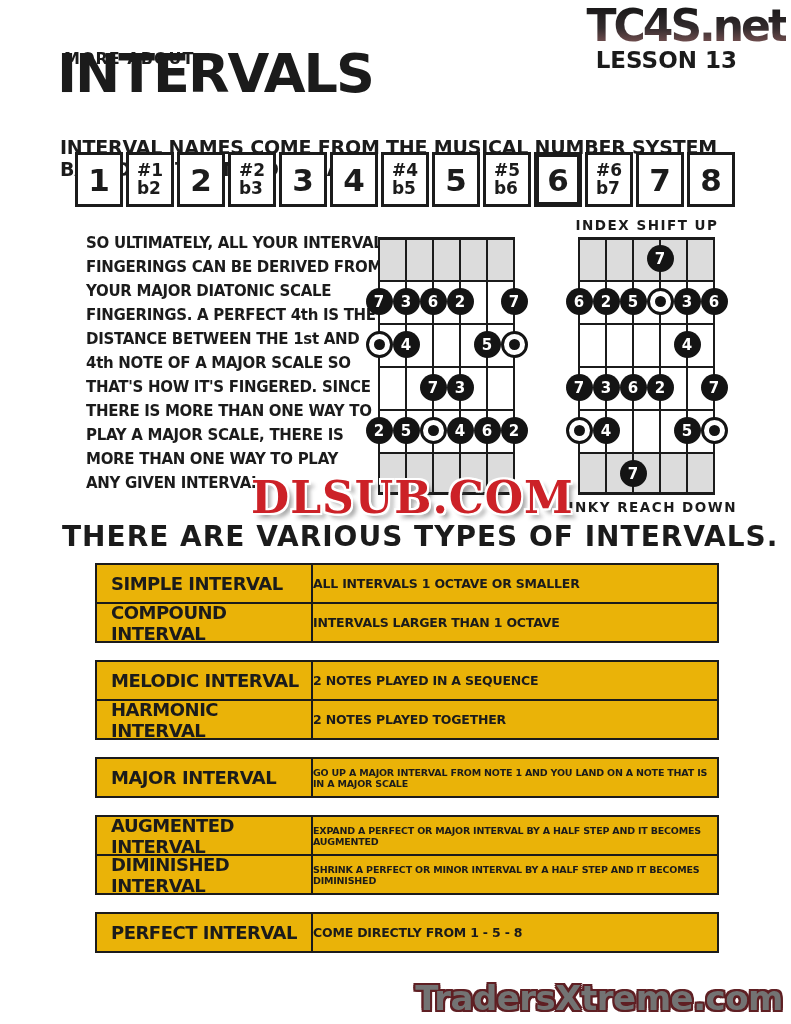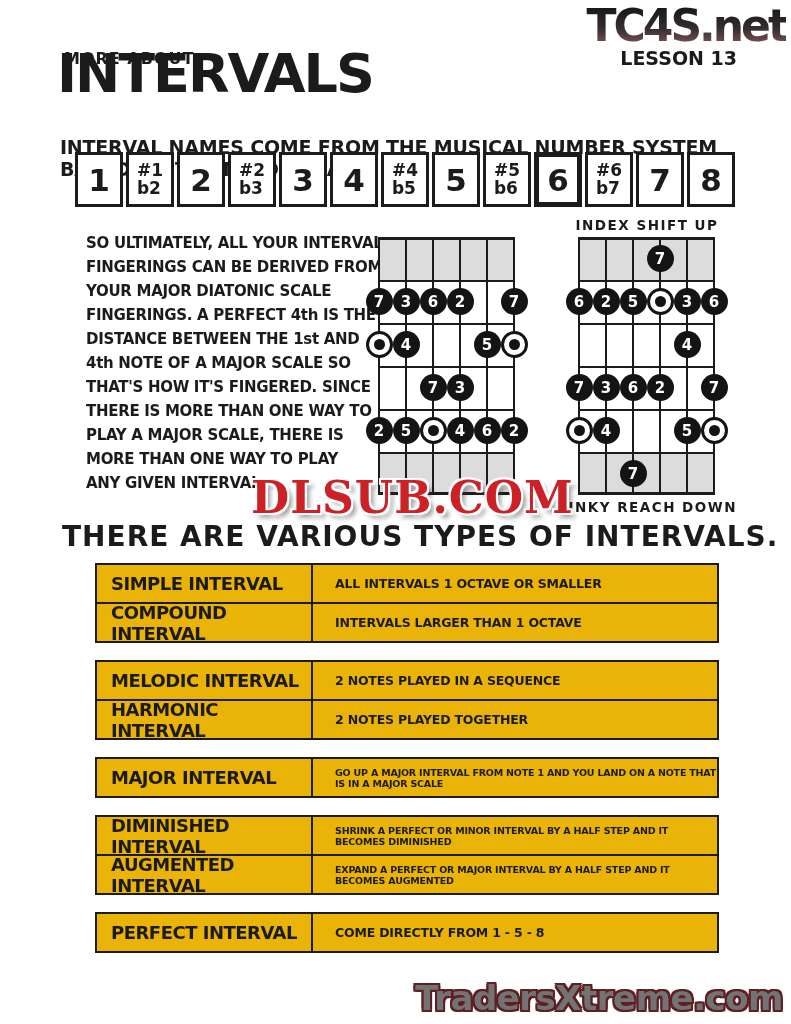--- a/index.html
+++ b/index.html
@@ -2,21 +2,21 @@
 <html><head>
 <meta charset="utf-8">
 <style>
   html,body{margin:0;padding:0;background:#fff;}
   .page{position:relative;width:791px;height:1024px;background:#fff;overflow:hidden;
         font-family:"DejaVu Sans",sans-serif;color:#1b1b1b;}
 
   .logo{position:absolute;top:0px;right:5px;font-size:44px;font-weight:800;letter-spacing:-3px;
         background:linear-gradient(180deg,#161616 10%,#342c2e 55%,#8a5c5c 95%);
         -webkit-background-clip:text;background-clip:text;color:transparent;}
-  .lesson{position:absolute;top:47px;right:54px;font-size:19px;font-weight:700;letter-spacing:0px;}
+  .lesson{position:absolute;top:47px;right:54px;font-size:23px;font-weight:700;letter-spacing:0px;}
 
   .kicker{position:absolute;left:64px;top:49px;font-size:16px;font-weight:700;letter-spacing:1px;}
   .title{position:absolute;left:57px;top:42px;font-size:54px;font-weight:700;letter-spacing:-2px;}
   .subtitle{position:absolute;left:60px;top:136px;font-size:19px;font-weight:700;letter-spacing:-0.2px;}
 
   .numrow{position:absolute;left:75px;top:152px;display:flex;gap:3px;}
   .numcell{width:48px;height:55px;border:3px solid #1b1b1b;box-sizing:border-box;background:#fff;
            display:flex;align-items:center;justify-content:center;}
   .numcell.emph{border-width:5px;}
   .numcell .big{font-size:31px;font-weight:700;}
@@ -47,21 +47,21 @@
 
   .section-heading{position:absolute;left:62px;top:520px;font-size:28px;font-weight:700;
                    letter-spacing:1px;white-space:nowrap;}
 
   .tables{position:absolute;left:95px;top:563px;width:624px;}
   .itable{border:2.5px solid #1b1b1b;margin-bottom:17px;background:#eab308;}
   .irow{display:flex;height:37px;align-items:stretch;}
   .irow + .irow{border-top:2.5px solid #1b1b1b;}
   .term{width:216px;border-right:2.5px solid #1b1b1b;box-sizing:border-box;display:flex;
         align-items:center;padding-left:14px;font-size:18px;font-weight:700;letter-spacing:-0.5px;}
-  .def{flex:1;display:flex;align-items:center;padding-left:22px;font-size:12.5px;font-weight:700;
+  .def{flex:1;display:flex;align-items:center;font-size:12.5px;font-weight:700;
        letter-spacing:-0.2px;}
   .def.long{font-size:9.5px;}
 
   .footer-site{position:absolute;right:8px;top:978px;font-size:34px;font-weight:800;
                color:#c9666b;letter-spacing:-0.5px;
                text-shadow:-2px -2px 0 #5f1f23,2px -2px 0 #5f1f23,-2px 2px 0 #5f1f23,2px 2px 0 #5f1f23,
                            0 -2px 0 #5f1f23,0 2px 0 #5f1f23,-2px 0 0 #5f1f23,2px 0 0 #5f1f23,
                            -4px -4px 1px #fff,4px -4px 1px #fff,-4px 4px 1px #fff,4px 4px 1px #fff,
                            0 4px 1px #fff,0 -4px 1px #fff,4px 0 1px #fff,-4px 0 1px #fff;}
 </style>
@@ -254,27 +254,27 @@
         </div>
       </div>
       <div class="itable">
         <div class="irow">
           <div class="term">MAJOR INTERVAL</div>
           <div class="def long">GO UP A MAJOR INTERVAL FROM NOTE 1 AND YOU LAND ON A NOTE THAT IS IN A MAJOR SCALE</div>
         </div>
       </div>
       <div class="itable">
         <div class="irow">
+          <div class="term">AUGMENTED INTERVAL</div>
+          <div class="def long">EXPAND A PERFECT OR MAJOR INTERVAL BY A HALF STEP AND IT BECOMES AUGMENTED</div>
+        </div>
+        <div class="irow">
           <div class="term">DIMINISHED INTERVAL</div>
           <div class="def long">SHRINK A PERFECT OR MINOR INTERVAL BY A HALF STEP AND IT BECOMES DIMINISHED</div>
         </div>
-        <div class="irow">
-          <div class="term">AUGMENTED INTERVAL</div>
-          <div class="def long">EXPAND A PERFECT OR MAJOR INTERVAL BY A HALF STEP AND IT BECOMES AUGMENTED</div>
-        </div>
       </div>
       <div class="itable">
         <div class="irow">
           <div class="term">PERFECT INTERVAL</div>
           <div class="def">COME DIRECTLY FROM  1 - 5 - 8</div>
         </div>
       </div>
     </div>
 
   <div class="footer-site" style="color: #737373;">TradersXtreme.com</div>

